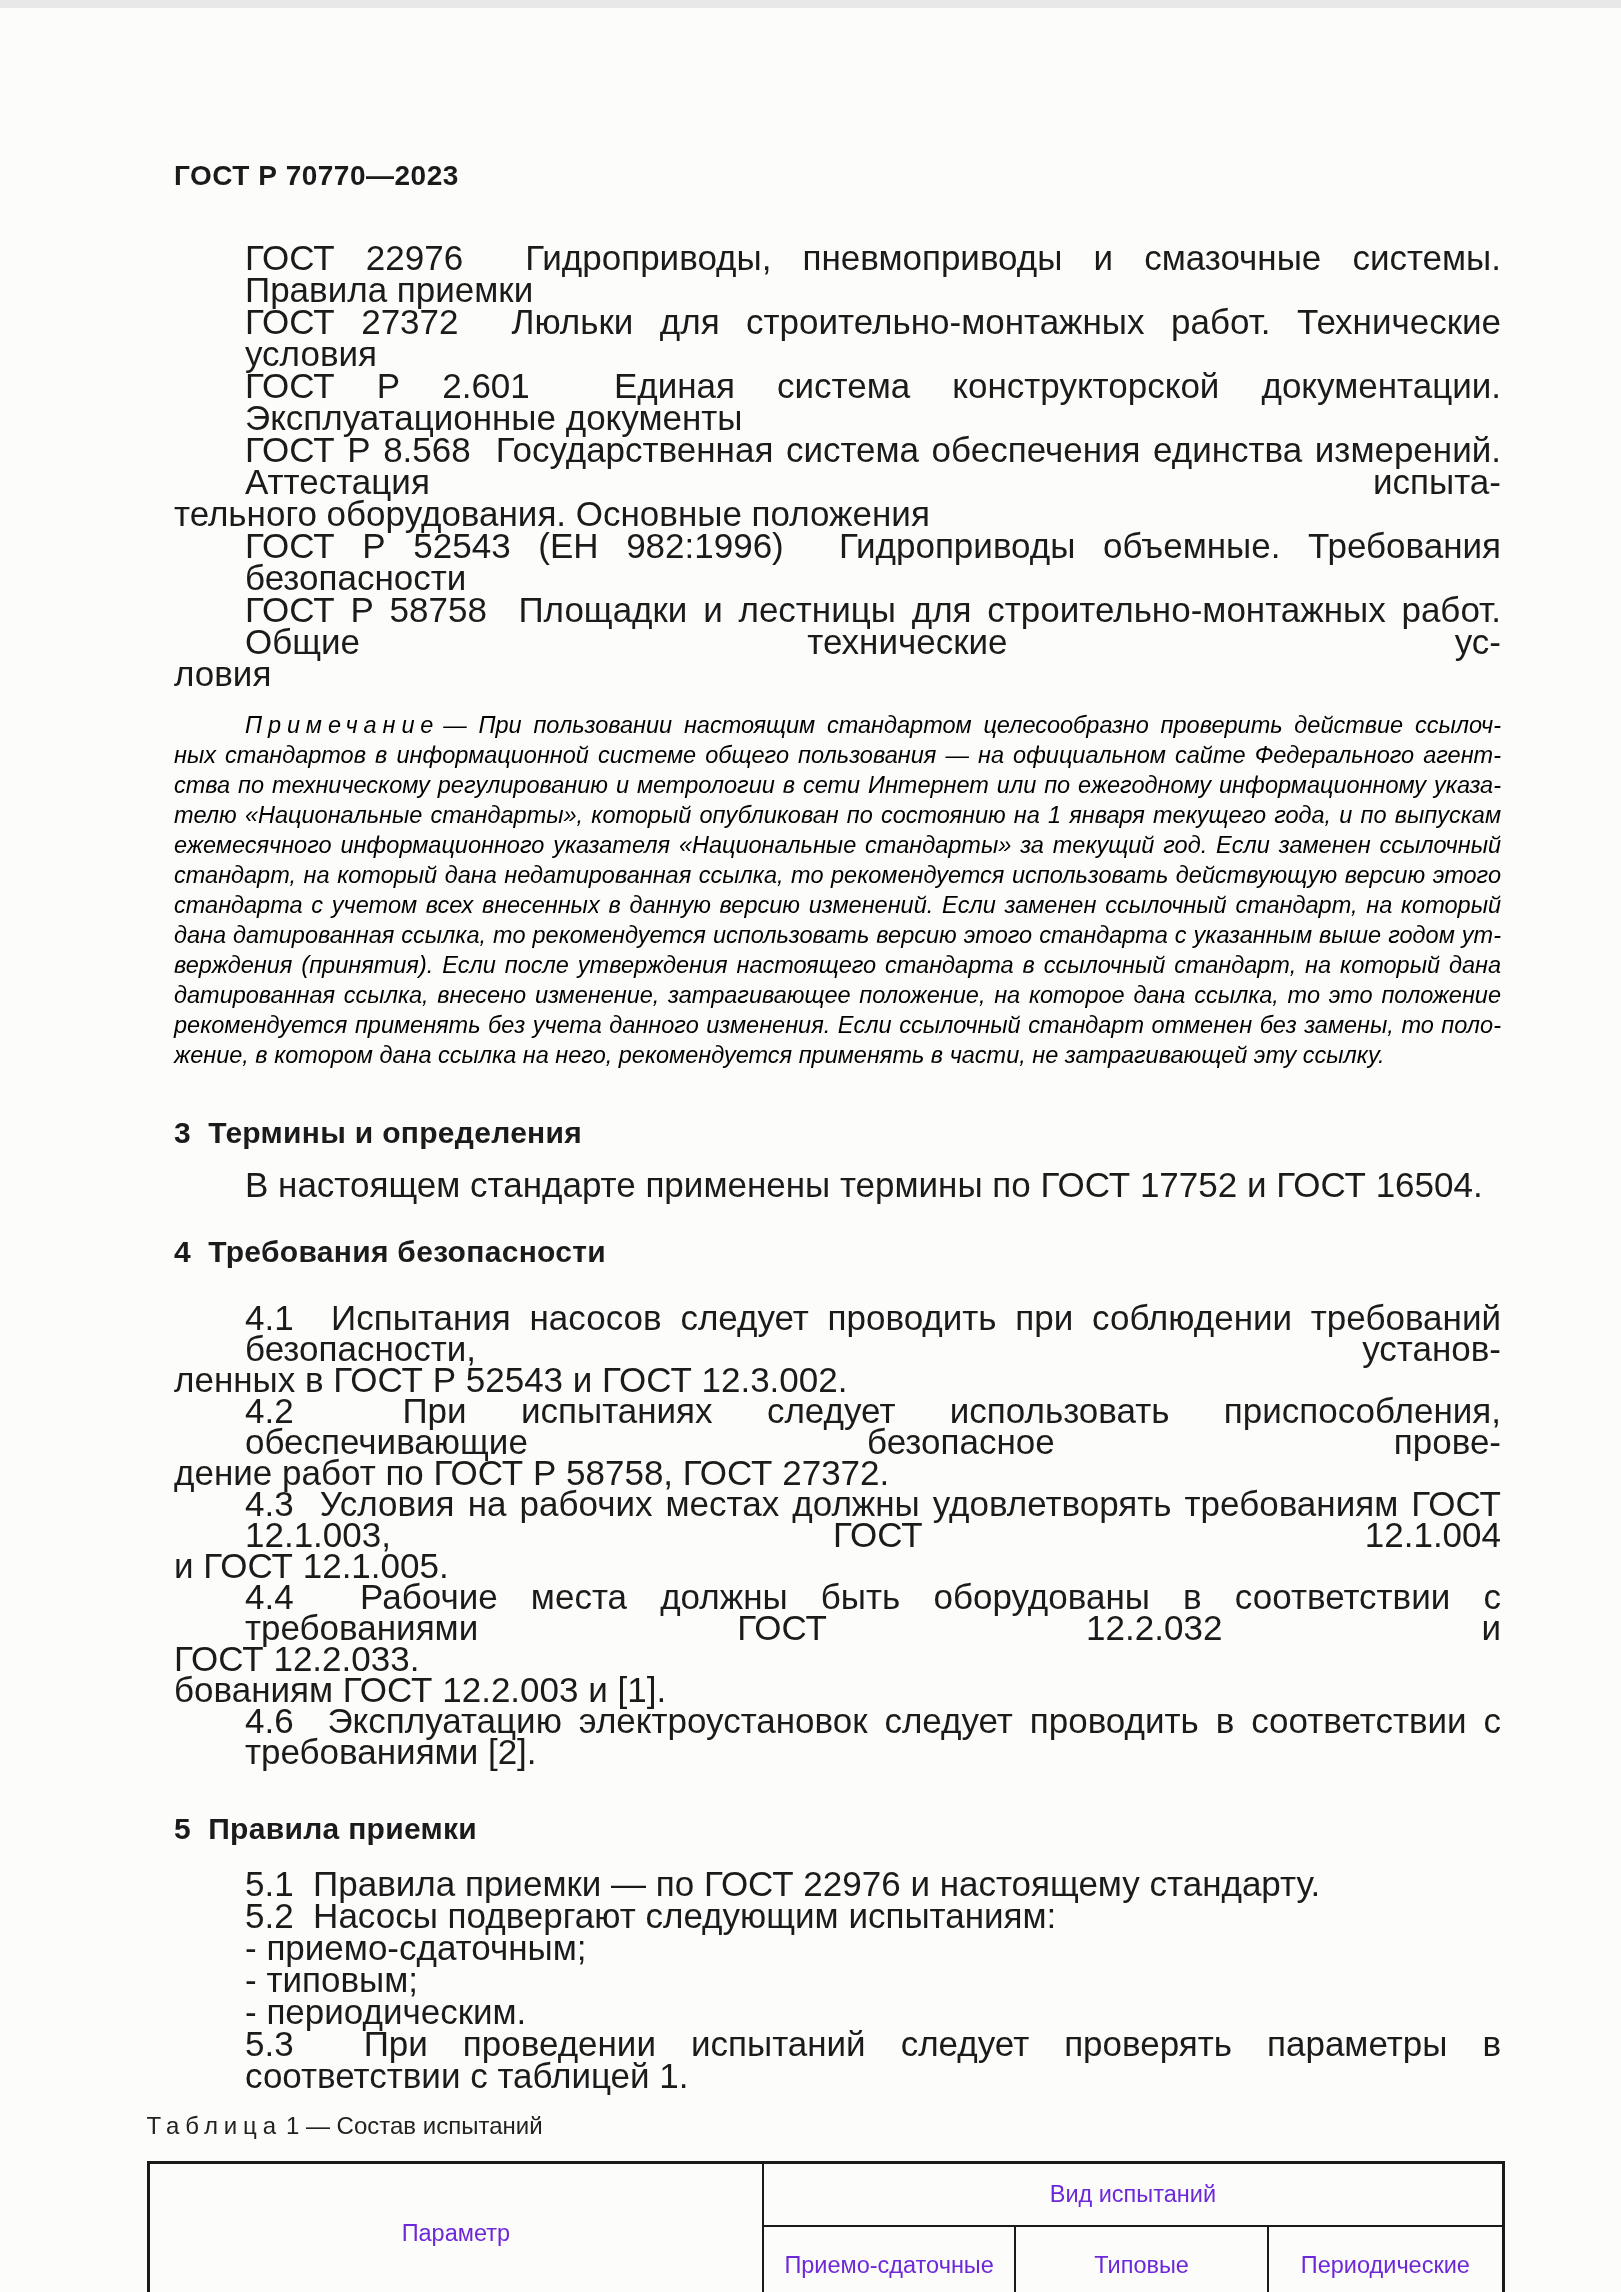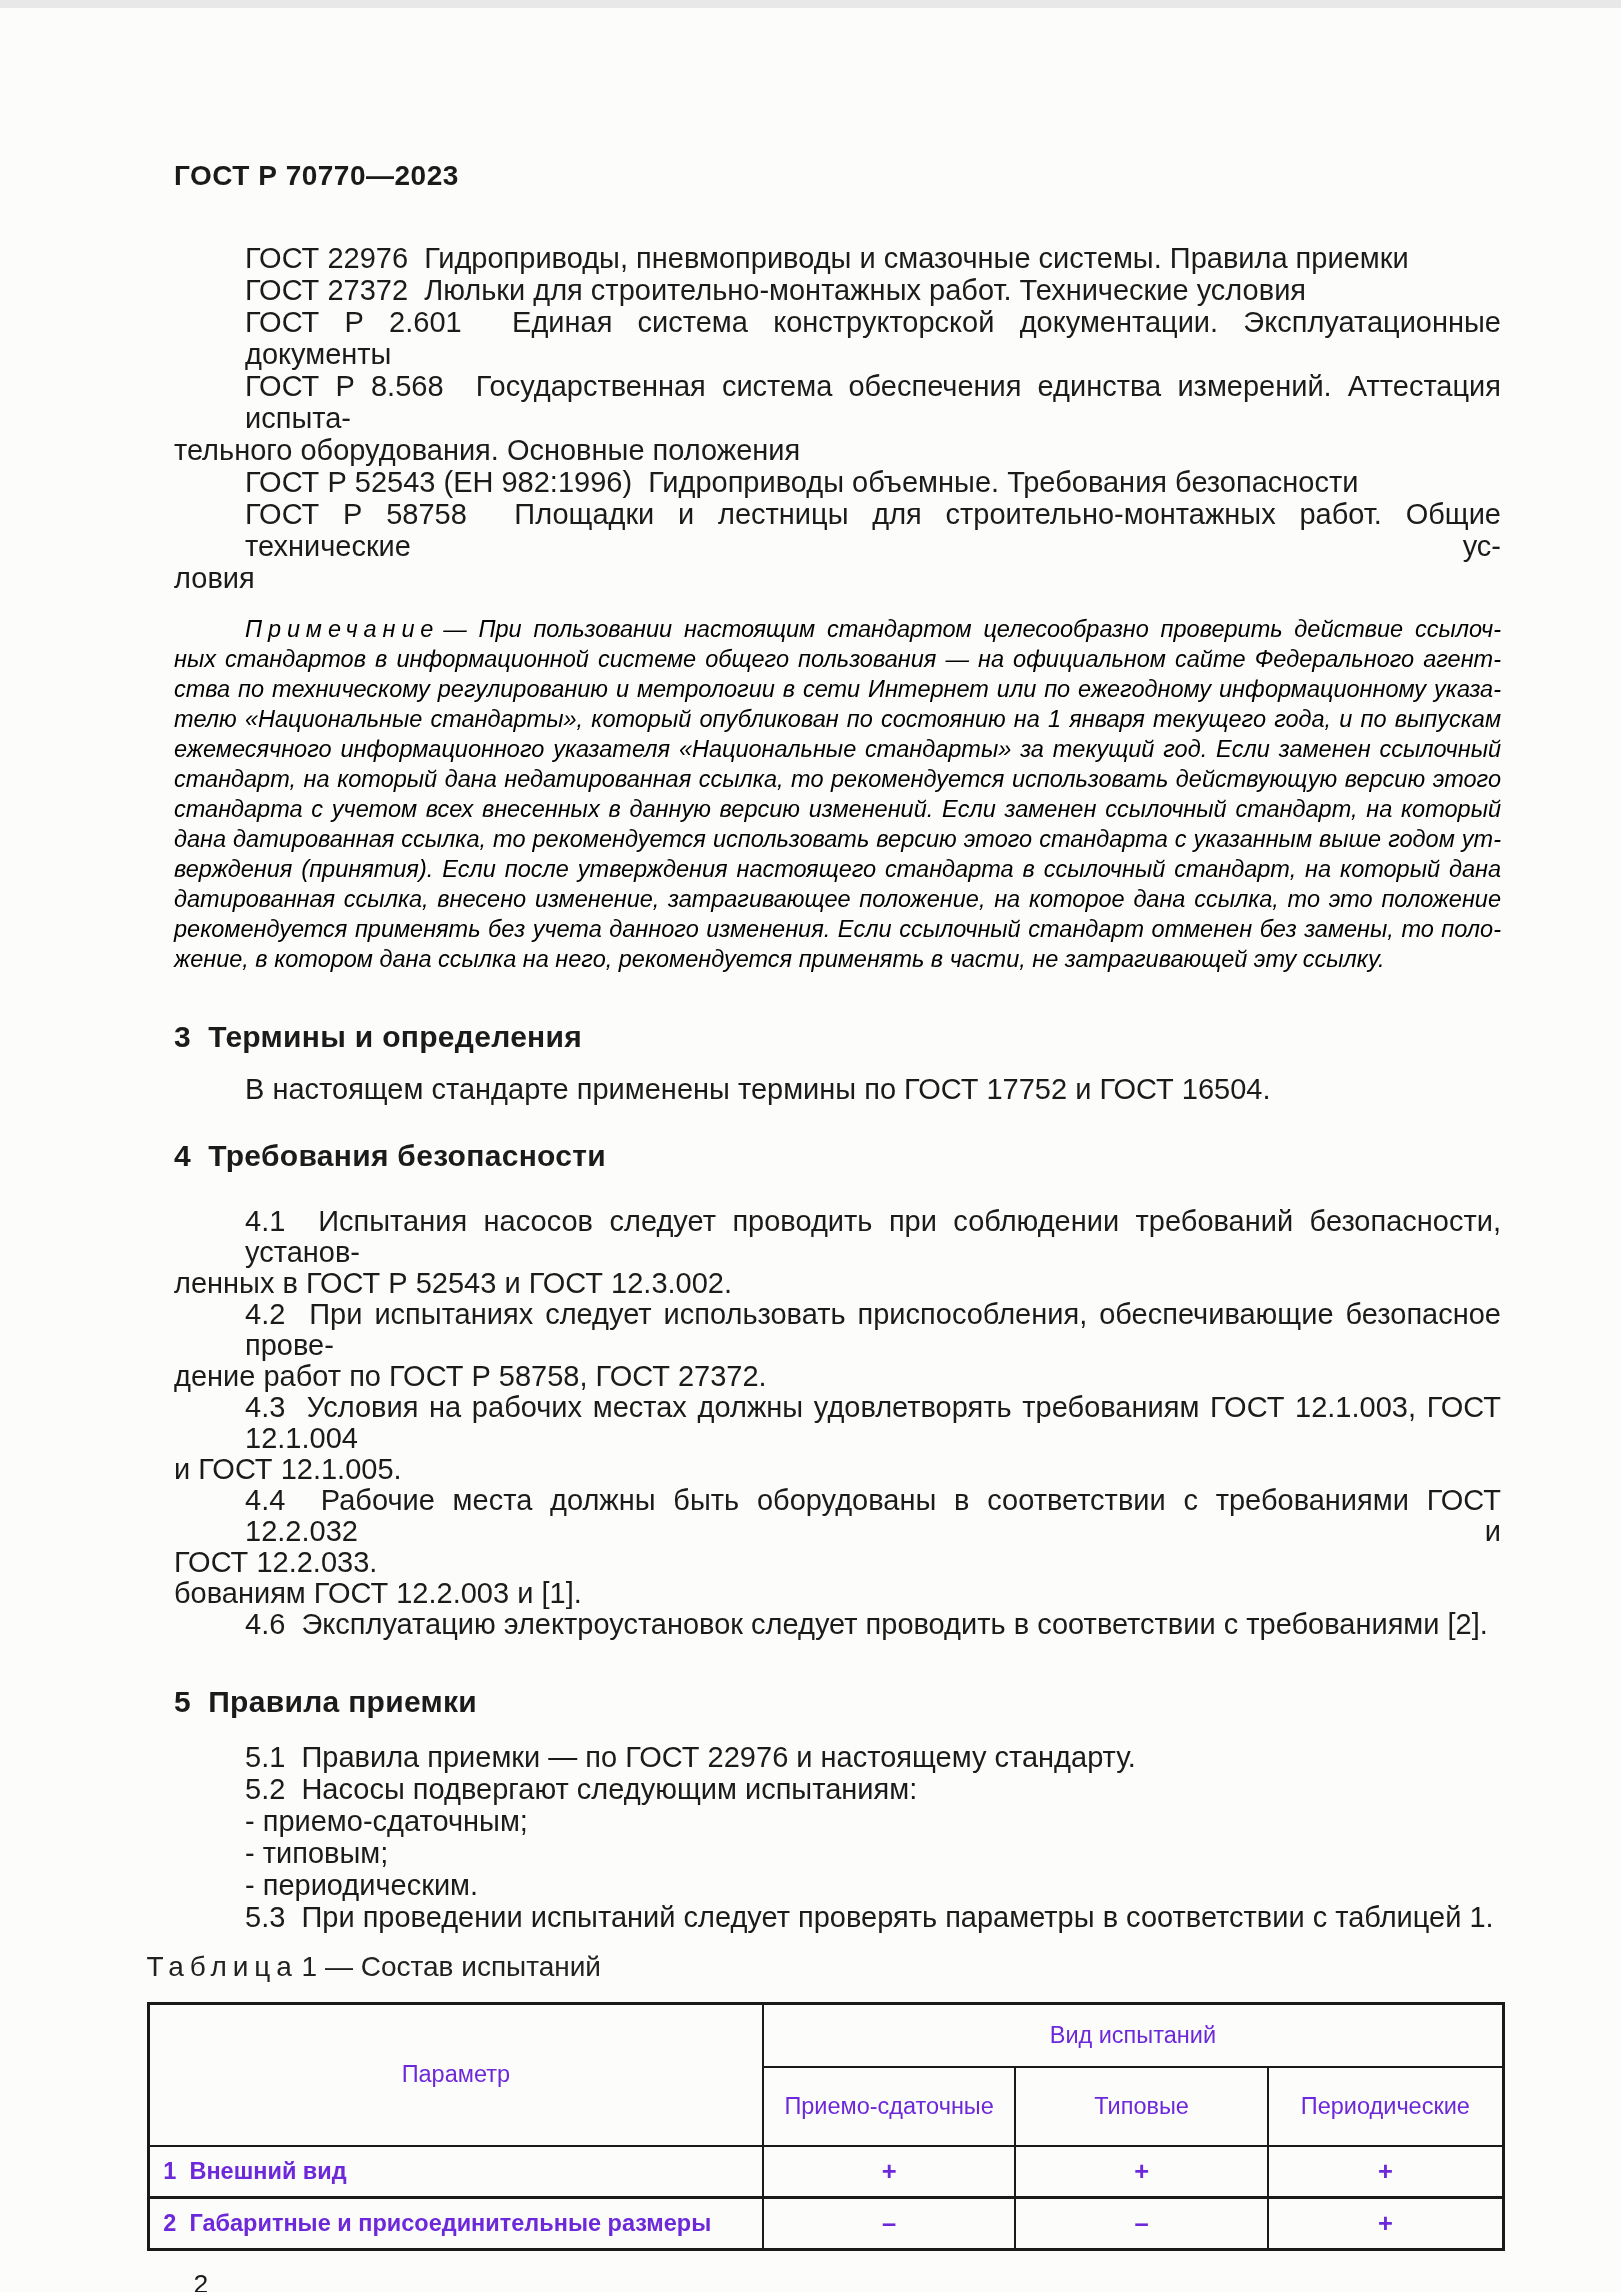--- a/index.html
+++ b/index.html
@@ -13,21 +13,21 @@
     box-sizing:border-box;
     padding-left:174px;padding-right:120px;
     overflow:hidden;
   }
   .doc-header{
     margin-top:151px;
     font-size:28px;font-weight:bold;line-height:34px;
     letter-spacing:0.5px;
   }
   .line{
-    font-size:29px;line-height:32px;
+    font-size:35px;line-height:32px;
     text-align:justify;
   }
   .line.j{text-align-last:justify;}
   .line.ind{padding-left:71px;}
   .refs{margin-top:49px;}
   .note{margin-top:19.6px;}
   .note .line{font-size:23.5px;line-height:30px;color:#000000;font-style:italic;}
   .spaced{letter-spacing:5.9px;margin-right:3.9px;}
   h2{
     font-size:30px;font-weight:bold;line-height:35px;
@@ -35,21 +35,21 @@
   }
   .h-s3{margin-top:45px;}
   .s3-body{margin-top:19.6px;}
   .h-s4{margin-top:33px;}
   .s4{margin-top:33px;}
   .s4 .line{line-height:31px;}
   .h-s5{margin-top:44px;}
   .s5{margin-top:21.6px;}
   .caption{
     margin-top:19.6px;margin-left:-27.4px;
-    font-size:28px;line-height:29px;color:#222;
+    font-size:24px;line-height:29px;color:#222;
   }
   table.gost{
     margin-top:20.6px;margin-left:-27.4px;
     width:1355px;
     border-collapse:collapse;
     table-layout:fixed;
     border:3.9px solid #1a1a1a;
   }
   table.gost td{
     border:2.9px solid #1a1a1a;

